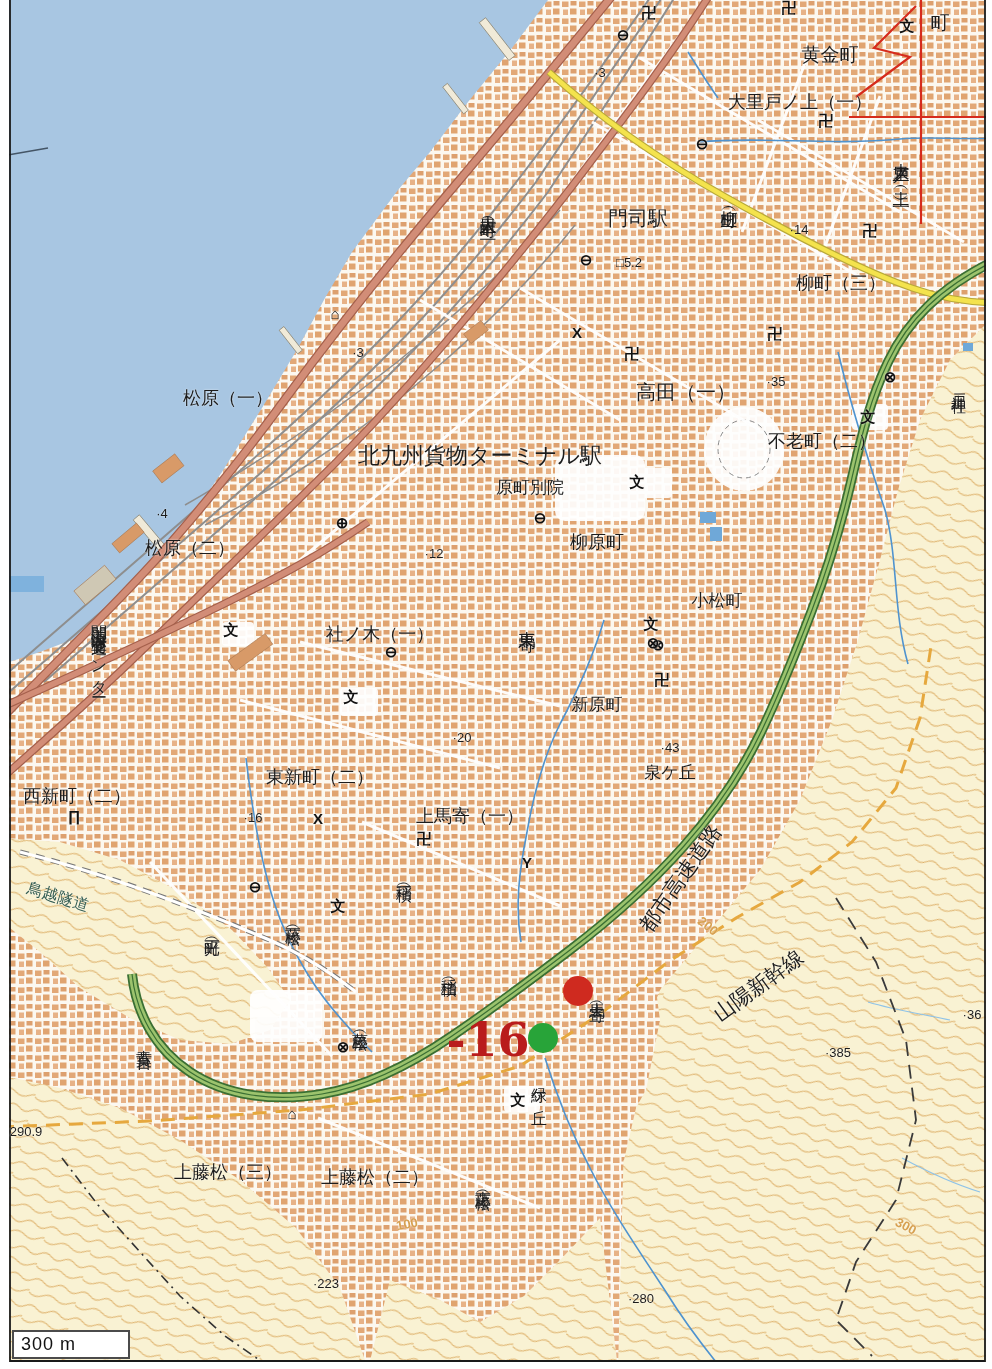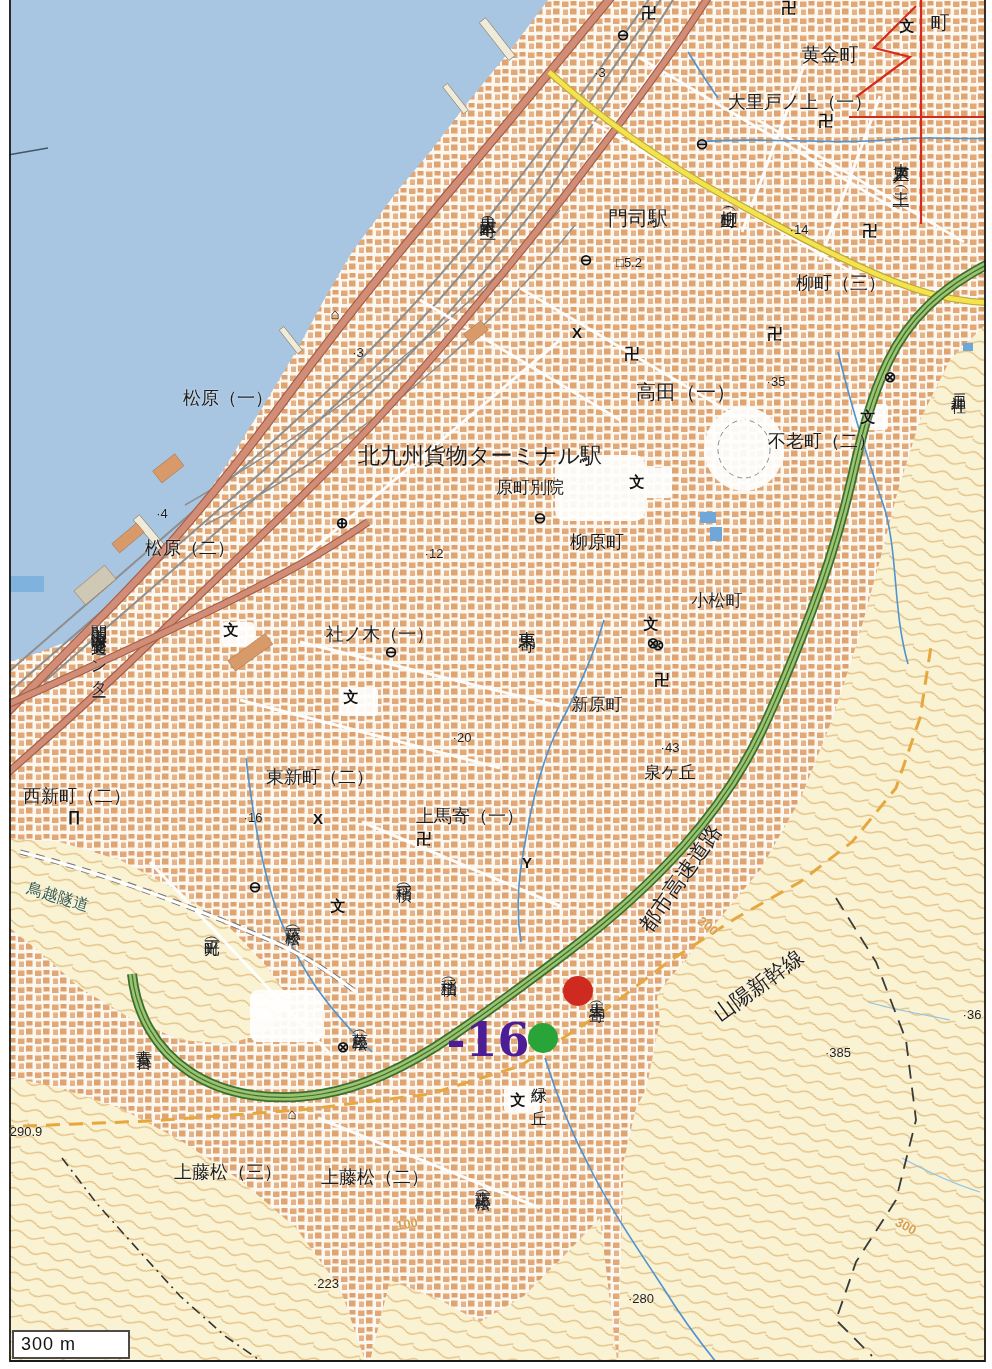--- a/index.html
+++ b/index.html
@@ -286,19 +286,19 @@
       <span class="sym" style="left: 74px; top: 815px; font-size: 15px;">∏</span>
       <span class="sym" style="left: 335px; top: 313px; font-size: 15px;">⌂</span>
       <span class="sym" style="left: 292px; top: 1113px; font-size: 15px;">⌂</span>
       <span class="sym" style="left: 318px; top: 818px; font-size: 15px;">X</span>
       <span class="sym" style="left: 577px; top: 332px; font-size: 15px;">X</span>
       <span class="sym" style="left: 527px; top: 862px; font-size: 15px;">Y</span>
     </div>
   <div id="markers-layer" class="layer">
       <div class="dotmark" style="left: 578px; top: 991px; width: 30px; height: 30px; background: rgb(207, 42, 31);"></div>
       <div class="dotmark" style="left: 543px; top: 1038px; width: 30px; height: 30px; background: rgb(40, 164, 57);"></div>
-      <div id="minus16" style="left: 488px; top: 1040px; font-size: 46px; color: #4c1d95;">-16</div>
+      <div id="minus16" style="left: 488px; top: 1040px; font-size: 46px; color: #b91c1c;">-16</div>
     </div>
 
   <div id="scalebar">
     <span>300 m</span>
   </div>
 </div>
 
 </body></html>

